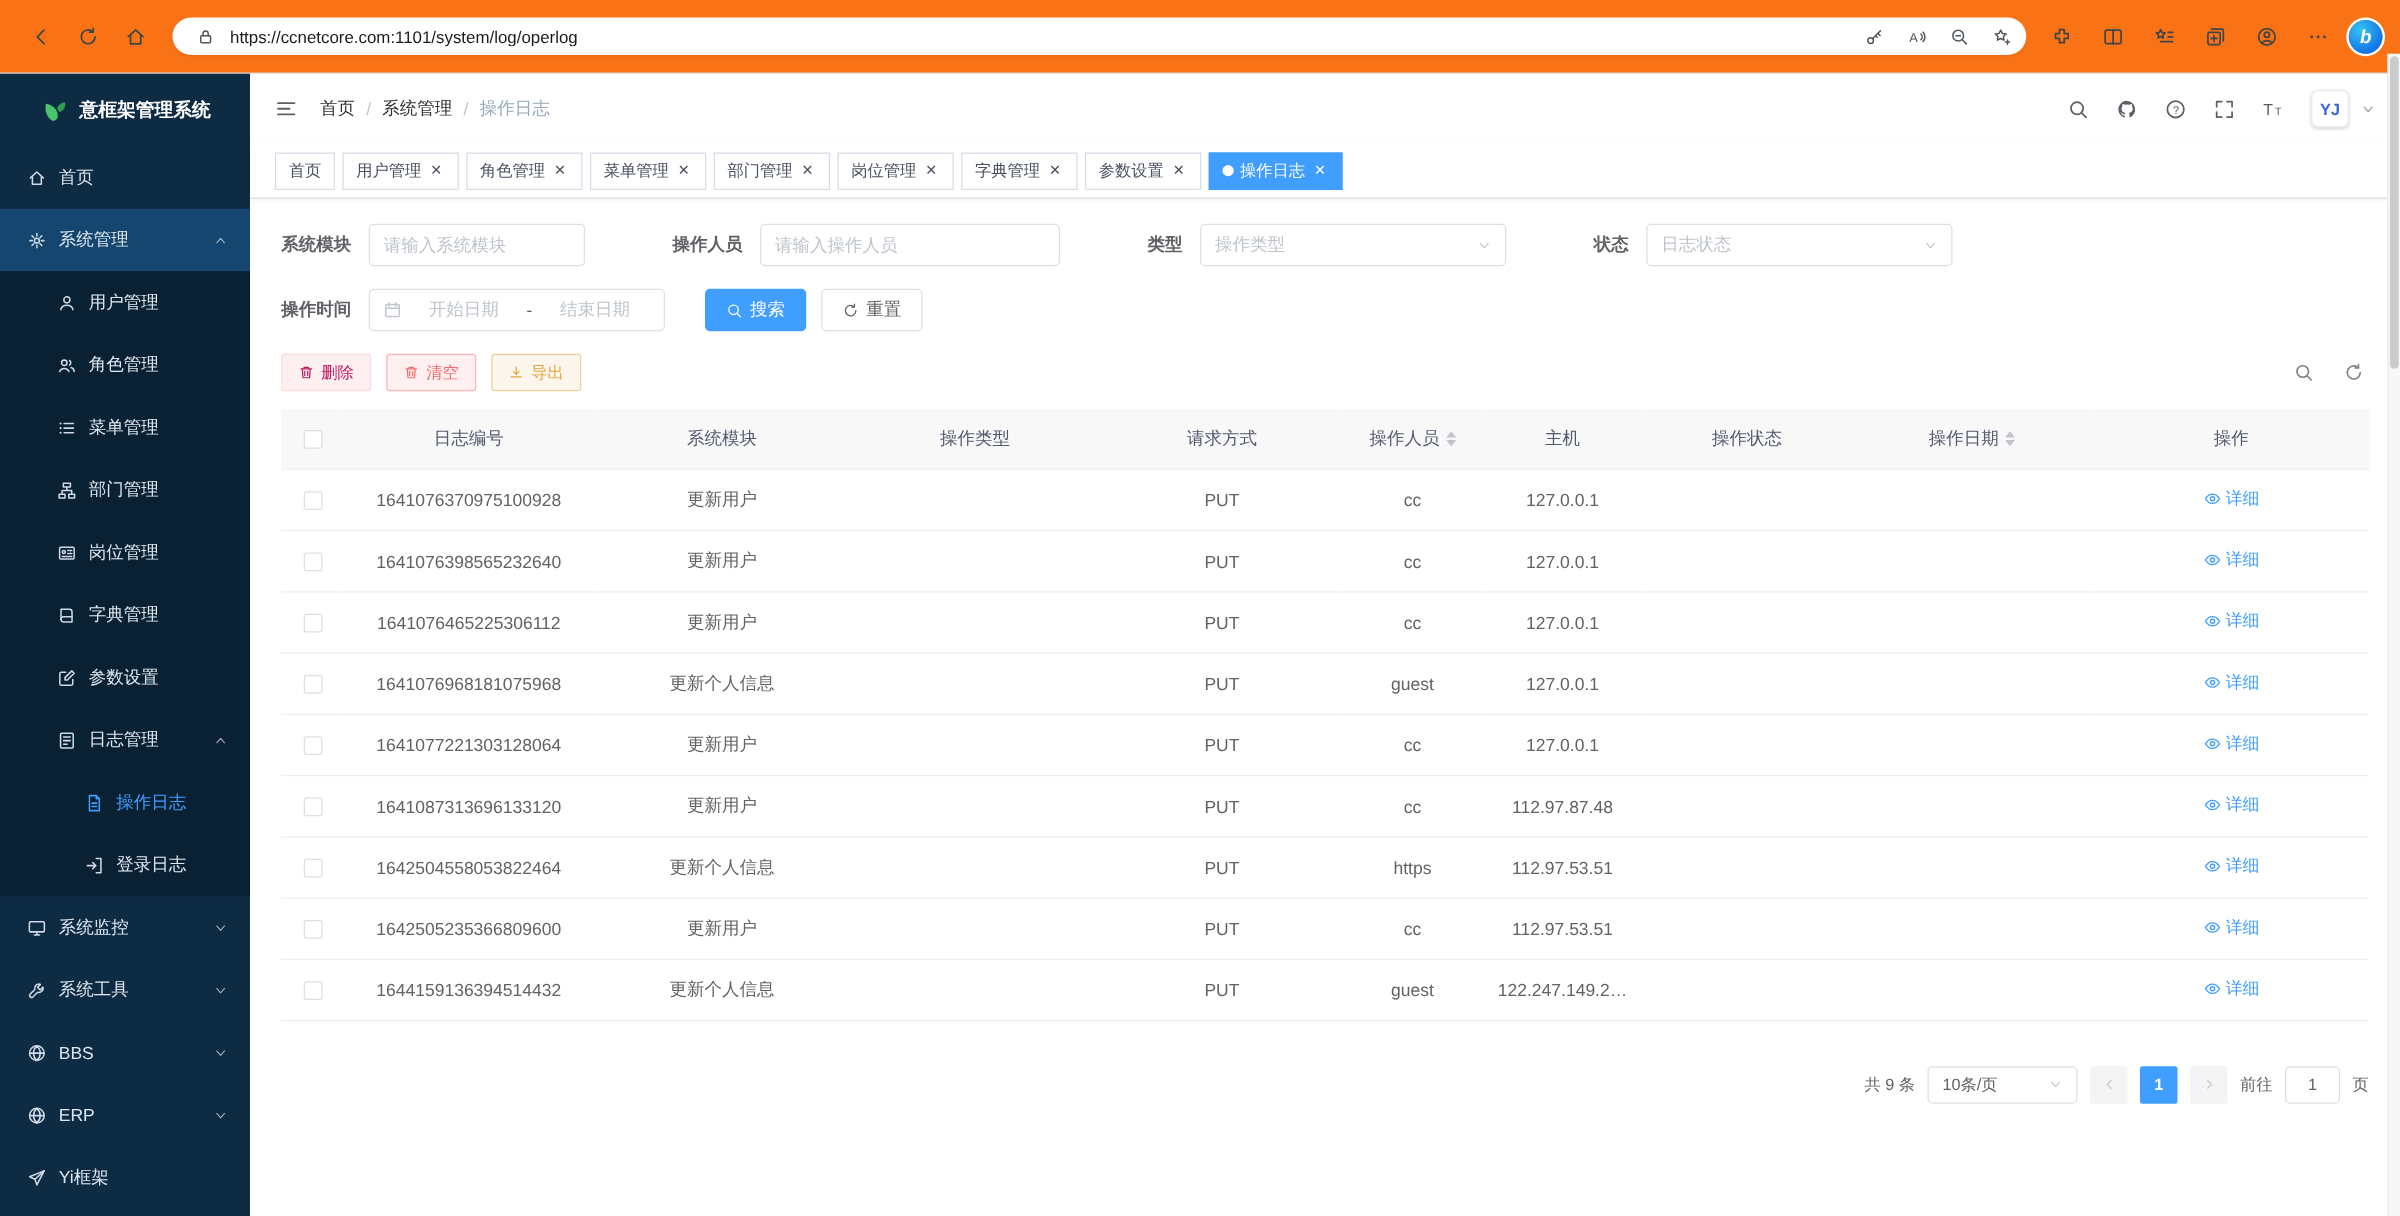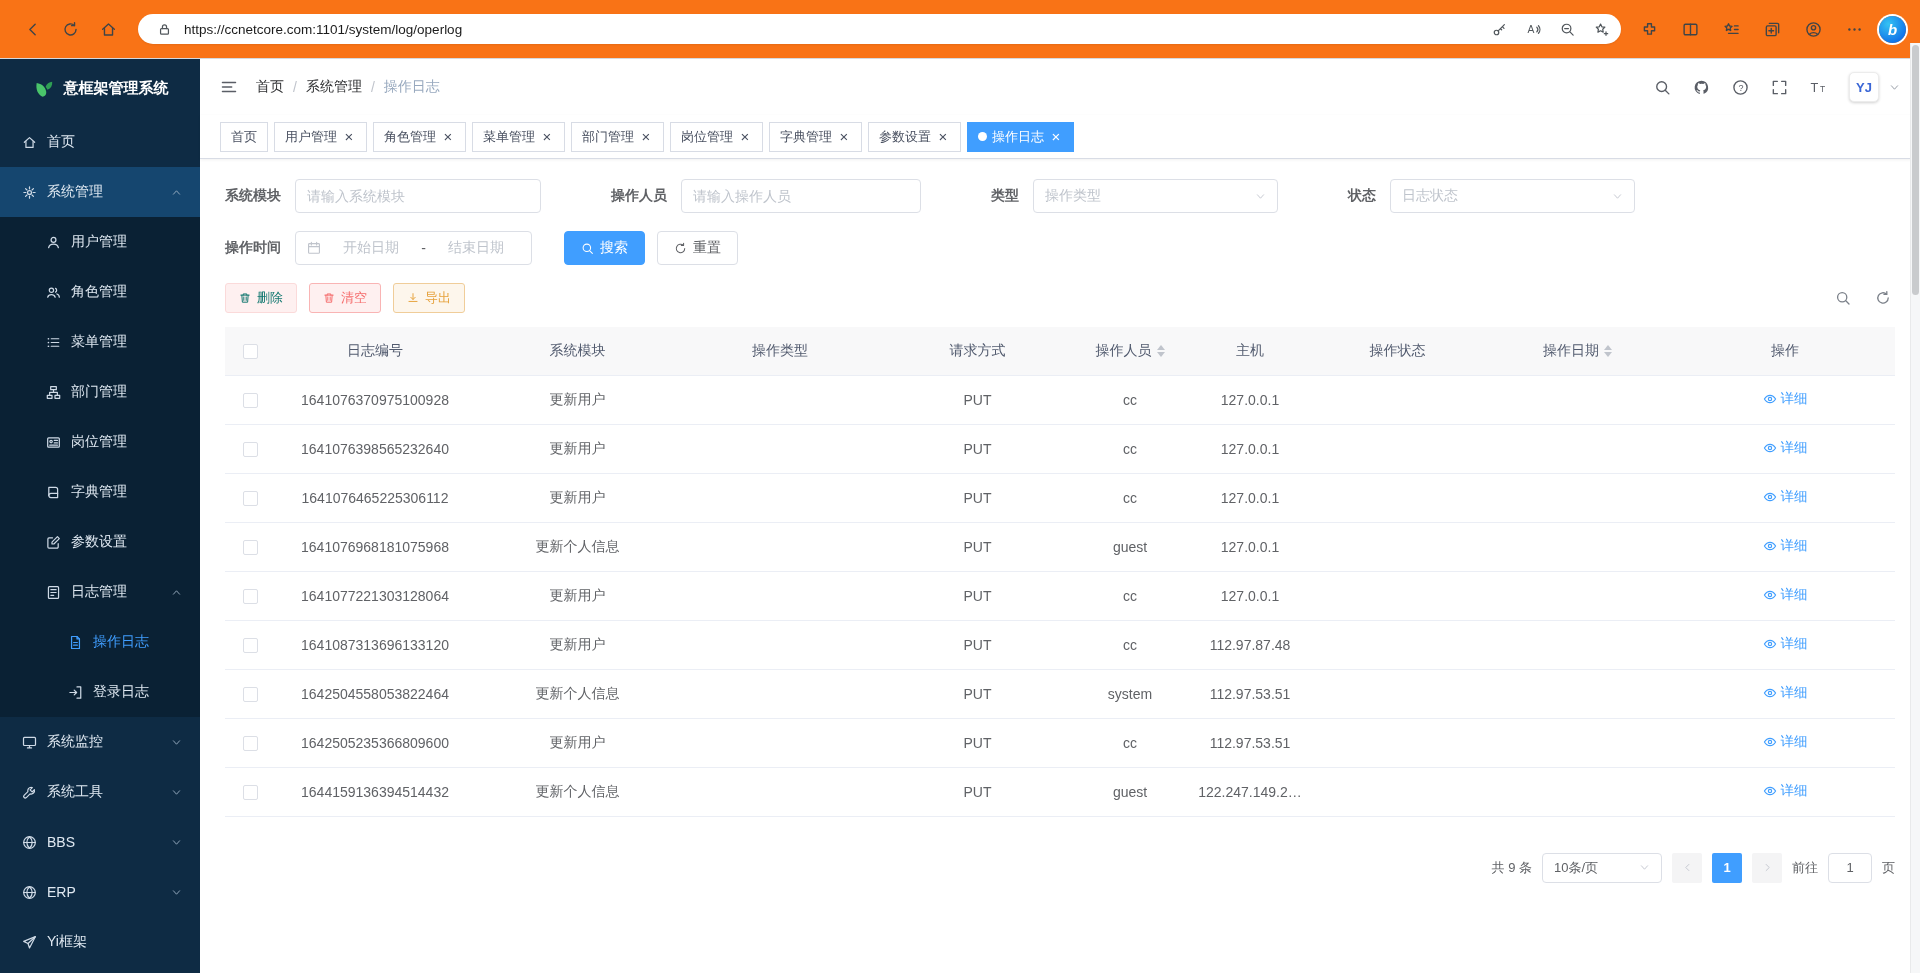--- a/index.html
+++ b/index.html
@@ -57,36 +57,36 @@
 .tag.active{background:#409eff;border-color:#409eff;color:#fff}
 
 .content{flex:1;padding:20px 25px 0;overflow:hidden}
 .form-row{display:flex;align-items:center;margin-bottom:18px}
 .fg{display:flex;align-items:center;margin-right:70px}
 .fg label{font-size:14px;font-weight:bold;color:#606266;margin-right:14px;white-space:nowrap}
 .ctl{height:34px;border:1px solid #dcdfe6;border-radius:4px;background:#fff;display:flex;align-items:center;padding:0 11px;font-size:14px;color:#606266;gap:6px}
 input.ctl{display:inline-block;outline:none}
 input.ctl::placeholder{color:#bfc4cc}
 .ph{color:#bfc4cc}
-.w215{width:246px}.w240{width:240px}.w245{width:245px}.w237{width:237px}
+.w215{width:173px}.w240{width:240px}.w245{width:245px}.w237{width:237px}
 .sel{justify-content:space-between;cursor:pointer}
 .sel .i{color:#c0c4cc}
 .sel .i svg{width:11px;height:11px}
 .range .i{color:#c0c4cc}
 .range .i svg{width:14px;height:14px}
 .range .ph{flex:1;text-align:center}
 .range .sep{flex:0 0 auto;color:#606266}
 .btn{height:34px;border-radius:4px;border:1px solid #dcdfe6;background:#fff;display:inline-flex;align-items:center;gap:6px;padding:0 16px;font-size:14px;color:#606266;cursor:pointer;font-family:inherit;white-space:nowrap}
 .btn .i svg{width:13px;height:13px}
 .btn.primary{background:#409eff;border-color:#409eff;color:#fff;margin-left:32px}
 .btn+.btn{margin-left:12px}
 .btn.sm{height:30px;padding:0 13px;font-size:13px;border-radius:3px}
 .btn.sm .i svg{width:12px;height:12px}
 .btn.danger{background:#fef0f0;border-color:#f9b4b4;color:#f56c6c}
-.btn.danger.disabled{border-color:#fbdada;color:#0f766e;cursor:not-allowed}
+.btn.danger.disabled{border-color:#fbdada;color:#be185d;cursor:not-allowed}
 .btn.warning{background:#fdf6ec;border-color:#f0cd99;color:#e6a23c}
 .toolbar{display:flex;align-items:center;margin-bottom:14px}
 .tool-right{margin-left:auto;display:flex;align-items:center;gap:24px;color:#7b8089;padding-right:4px}
 .tool-right .i{cursor:pointer}
 .tool-right .i svg{width:16px;height:16px}
 
 table.grid{width:1670px;border-collapse:collapse;table-layout:fixed}
 .grid th,.grid td{text-align:center;font-size:14px;height:49px;border-bottom:1px solid #ebeef5;overflow:hidden;white-space:nowrap;text-overflow:ellipsis}
 .grid thead th{background:#f8f8f9;color:#515a6e;font-weight:normal;height:48px}
 .grid td{color:#606266}
@@ -767,21 +767,21 @@
                   </span>
                   <span>详细</span>
                 </a></td>
             </tr>
             <tr>
               <td><span class="checkbox"></span></td>
               <td>1642504558053822464</td>
               <td>更新个人信息</td>
               <td></td>
               <td>PUT</td>
-              <td>system</td>
+              <td>https</td>
               <td>112.97.53.51</td>
               <td></td>
               <td></td>
               <td><a class="detail">
                   <span class="i">
                     <svg viewBox="0 0 16 16" aria-hidden="true">
                       <path class="s" d="M1.6 8s2.6-4.2 6.4-4.2S14.4 8 14.4 8s-2.6 4.2-6.4 4.2S1.6 8 1.6 8z"></path>
                       <circle class="s" cx="8" cy="8" r="1.9"></circle>
                     </svg>
                   </span>

